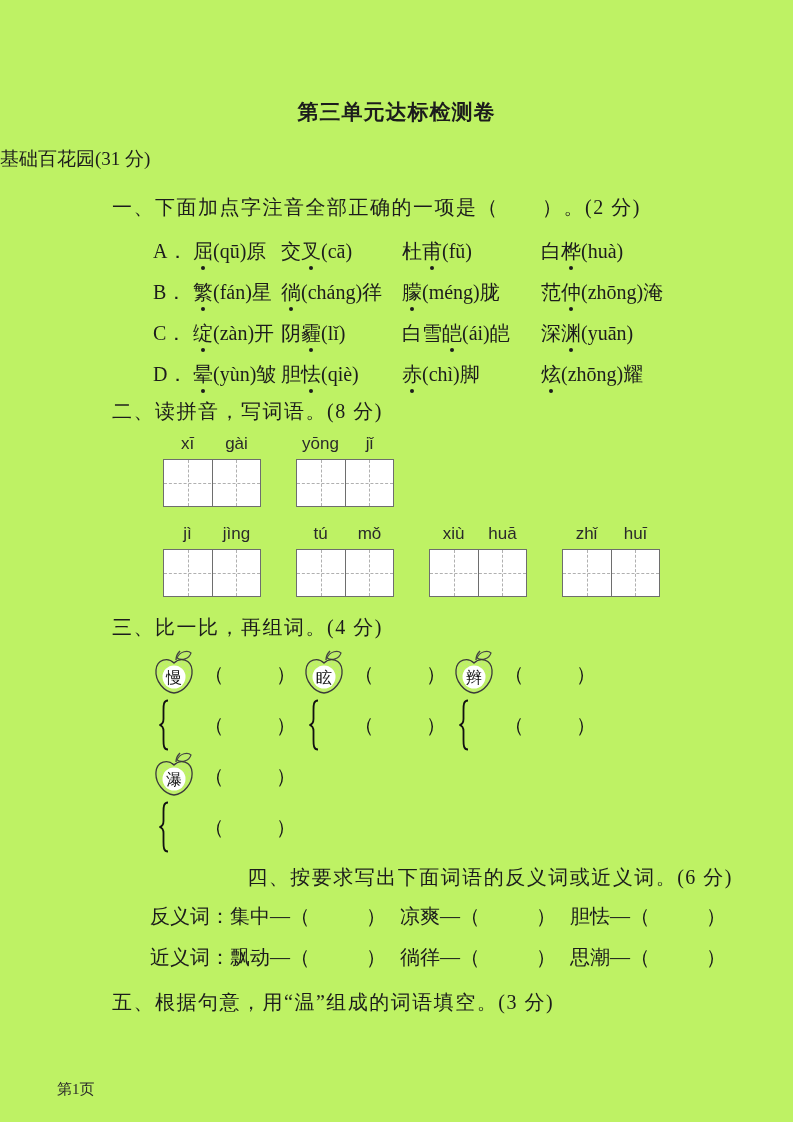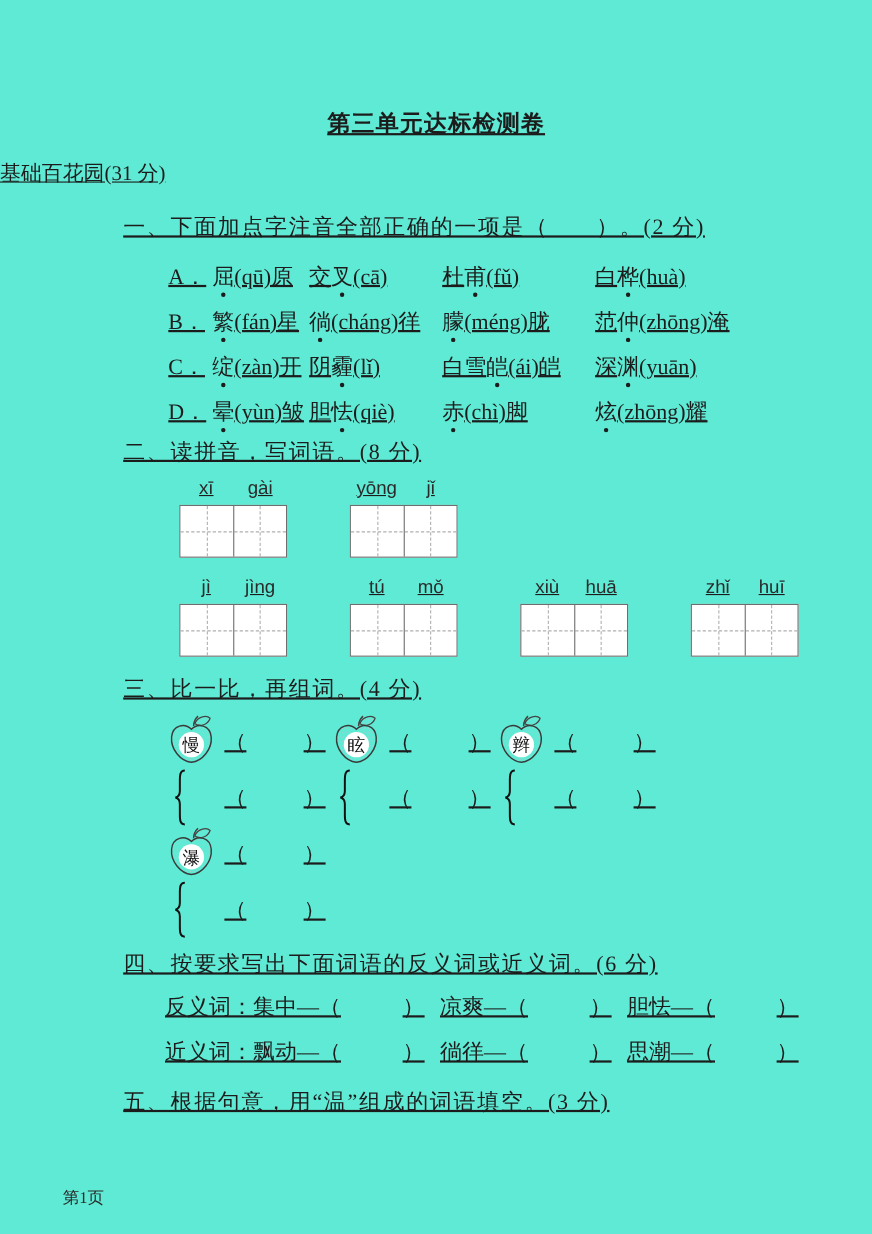--- a/index.html
+++ b/index.html
@@ -1,42 +1,41 @@
 <!DOCTYPE html>
 <html><head>
 <meta charset="utf-8">
 <style>
   html,body { margin:0; padding:0; background:#e8e8e8; }
   .page {
     position:relative; width:793px; height:1122px; margin:0 auto;
-    background:#5eead4; overflow:hidden;
+    background:#bef264; overflow:hidden;
     font-family:"Liberation Serif","DejaVu Serif",serif;
     color:#1c1c1c;
-    text-decoration:underline;
   }
   .title { margin:0; padding-top:98px; text-align:center;
            font-size:21px; font-weight:bold; letter-spacing:1px; line-height:28px; }
   .subtitle { margin-top:20px; text-align:left; font-size:19px; line-height:26px; }
   .qheader { margin:21px 60px 0 112px; font-size:20px; letter-spacing:1.5px; line-height:28px; }
   .qheader.h2 { margin-top:2px; }
   .qheader.h3 { margin-top:14px; }
-  .qheader.h4 { margin-top:10px; }
+  .qheader.h4 { margin-top:10px;text-align:right; }
   .qheader.h5 { margin-top:18px; }
 
   
   .options { margin:10px 0 0 153px; }
   .opt-row { display:grid; grid-template-columns:40px 88px 121px 139px auto;
              align-items:center; height:41px; font-size:20px; }
   .em-dot { position:relative; display:inline-block; }
   .em-dot::after { content:''; position:absolute; left:50%; bottom:-5px;
                    width:4px; height:4px; margin-left:-2px; border-radius:50%; background:#1c1c1c; }
 
   
   .py-rows { margin:8px 0 0 163px; }
-  .py-row { display:flex; gap:57px; margin-bottom:16px; }
+  .py-row { display:flex; gap:35px; margin-bottom:16px; }
   .py-line { display:flex; width:98px; margin-bottom:4px;
              font-family:"Liberation Sans","DejaVu Sans",sans-serif;
              font-size:17px; color:#2a2a2a; line-height:22px; }
   .py-line span { flex:1; text-align:center; }
   .wbox { position:relative; width:98px; height:48px; box-sizing:border-box;
           border:1.5px solid #6e6e6e; background:#fff; }
   .wbox .vmid  { position:absolute; left:50%; top:0; bottom:0; border-left:1.5px solid #6e6e6e; }
   .wbox .vdash { position:absolute; top:0; bottom:0; border-left:1px dashed #b0b0b0; }
   .wbox .hdash { position:absolute; left:0; right:0; top:50%; border-top:1px dashed #b0b0b0; }
 

